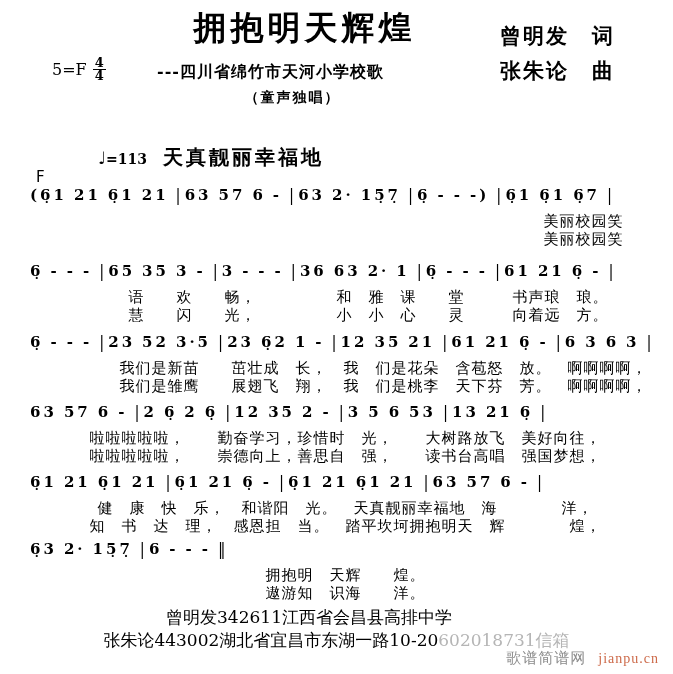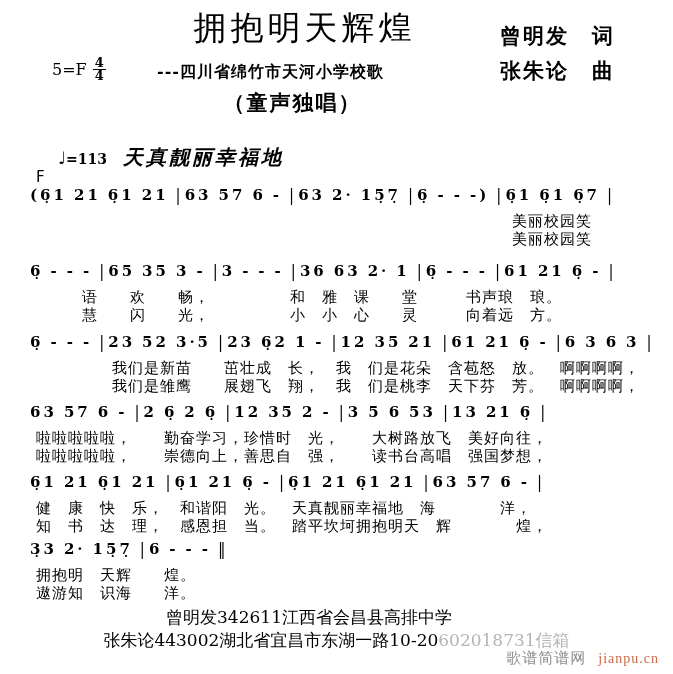--- a/index.html
+++ b/index.html
@@ -1,47 +1,47 @@
 <!DOCTYPE html>
 <html><head>
 <meta charset="utf-8">
 <style>
   html,body{margin:0;padding:0;background:#fff;}
   .page{position:relative;width:673px;height:674px;background:#ffffff;overflow:hidden;
         font-family:"DejaVu Serif","Liberation Serif",serif;color:#000;}
 
   
   .title{position:absolute;top:6px;left:0;width:673px;padding-right:64px;box-sizing:border-box;
-         text-align:center;font-size:33px;font-weight:normal;letter-spacing:4px;}
+         text-align:center;font-size:33px;font-weight:bold;letter-spacing:4px;}
   .credits{position:absolute;top:18px;right:58px;text-align:left;font-size:21px;font-weight:bold;
            line-height:35px;letter-spacing:2px;}
   .keymeter{position:absolute;top:57px;left:52px;display:flex;align-items:center;font-size:16px;}
   .frac{display:inline-flex;flex-direction:column;align-items:center;margin-left:6px;
         font-size:13px;line-height:12px;font-weight:bold;}
   .frac .num{border-bottom:1px solid #000;padding:0 2px;}
   .subtitle{position:absolute;top:62px;left:157px;font-size:16px;font-weight:bold;letter-spacing:1px;}
   .perfnote{position:absolute;top:89px;left:0;width:673px;padding-right:88px;box-sizing:border-box;
-            text-align:center;font-size:21px;font-weight:bold;letter-spacing:2px;}
+            text-align:center;font-size:14px;font-weight:bold;letter-spacing:2px;}
 
   
   .temporow{position:absolute;top:144px;left:58px;display:flex;align-items:baseline;}
-  .tempo{font-size:14px;font-weight:bold;}
+  .tempo{font-size:14px;font-weight:bold;margin-left:40px;}
   .tempo .qnote{font-size:17px;}
-  .expr{font-size:20px;font-weight:bold;letter-spacing:3px;margin-left:16px;font-style:italic;}
+  .expr{font-size:20px;font-weight:bold;letter-spacing:3px;margin-left:16px;}
   .chord{position:absolute;top:168px;left:36px;font-size:15px;font-family:"DejaVu Sans",sans-serif;}
 
   
   .system{position:absolute;left:30px;width:625px;}
   .sys0{top:186px}.sys1{top:262px}.sys2{top:333px}.sys3{top:403px}.sys4{top:473px}.sys5{top:540px}
   .notes{font-size:15px;font-weight:bold;white-space:nowrap;height:25px;}
   .notes span{display:inline-block;margin-right:7px;letter-spacing:3px;}
   .notes .grp{text-underline-offset:3px;
               -webkit-text-decoration-thickness:1.5px;text-decoration-thickness:1.5px;}
   .notes .bar{margin:0 4px 0 0;letter-spacing:0;font-weight:normal;transform:scaleY(1.15);}
-  .lyrics{margin-top:1px;}
+  .lyrics{margin-top:1px;text-align:center;}
   .lyr{font-size:15px;line-height:18px;letter-spacing:1px;white-space:nowrap;}
   .sys0 .lyrics{margin-left:482px;}
   .sys1 .lyrics{margin-left:52px;}
   .sys2 .lyrics{margin-left:82px;}
   .sys3 .lyrics{margin-left:6px;}
   .sys4 .lyrics{margin-left:6px;}
   .sys5 .lyrics{margin-left:6px;}
 
   
   .footer1{position:absolute;top:606px;left:0;width:618px;text-align:center;font-size:17px;}
@@ -111,21 +111,21 @@
         </div>
       </div>
       <div class="system sys4">
         <div class="notes"><span class="grp">6̣1</span><span class="grp">21</span><span class="grp">6̣1</span><span class="grp">21</span><span class="bar">|</span><span class="grp">6̣1</span><span class="grp">21</span><span>6̣</span><span>-</span><span class="bar">|</span><span class="grp">6̣1</span><span class="grp">21</span><span class="grp">6̣1</span><span class="grp">21</span><span class="bar">|</span><span class="grp">63</span><span class="grp">57</span><span>6</span><span>-</span><span class="bar">|</span></div>
         <div class="lyrics">
           <div class="lyr">健　康　快　乐，　和谐阳　光。　天真靓丽幸福地　海　　　　洋，</div>
           <div class="lyr">知　书　达　理，　感恩担　当。　踏平坎坷拥抱明天　辉　　　　煌，</div>
         </div>
       </div>
       <div class="system sys5">
-        <div class="notes"><span class="grp">3̣3</span><span>2·</span><span class="grp">15̣7̣</span><span class="bar">|</span><span>6</span><span>-</span><span>-</span><span>-</span><span class="bar">‖</span></div>
+        <div class="notes"><span class="grp">6̣3</span><span>2·</span><span class="grp">15̣7̣</span><span class="bar">|</span><span>6</span><span>-</span><span>-</span><span>-</span><span class="bar">‖</span></div>
         <div class="lyrics">
           <div class="lyr">拥抱明　天辉　　煌。</div>
           <div class="lyr">遨游知　识海　　洋。</div>
         </div>
       </div>
     </div>
 
   <div class="footer1">曾明发342611江西省会昌县高排中学</div>
 
   <div class="footer2">

